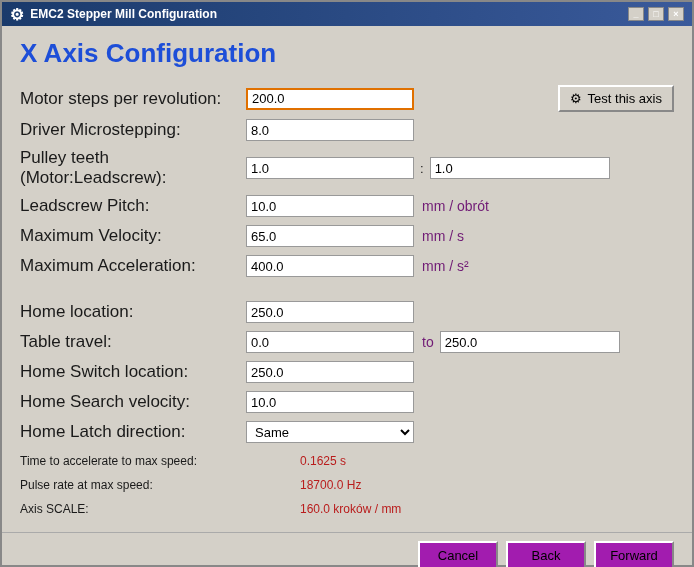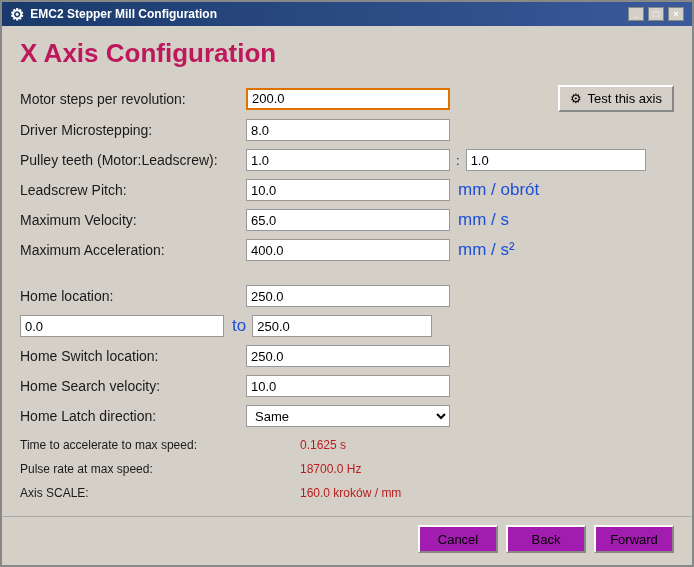--- a/index.html
+++ b/index.html
@@ -49,57 +49,57 @@
     .content {
       flex: 1;
       padding: 12px 18px 10px 18px;
       display: flex;
       flex-direction: column;
       gap: 0;
     }
     .page-title {
       font-size: 26px;
       font-weight: bold;
-      color: #be185d;
+      color: #1d4ed8;
       margin-bottom: 16px;
     }
     .form-area {
       flex: 1;
       display: flex;
       flex-direction: column;
       gap: 6px;
     }
     .form-row {
       display: flex;
       align-items: center;
       gap: 6px;
       min-height: 24px;
     }
     .form-label {
       width: 220px;
       text-align: left;
       color: #1a1a1a;
-      font-size: 14px;
+      font-size: 17px;
       flex-shrink: 0;
     }
     .form-input {
-      width: 204px;
+      width: 168px;
       height: 22px;
       border: 1px solid #999;
       background: #fff;
       padding: 1px 4px;
       font-size: 13px;
       outline: none;
     }
     .form-input.highlighted {
       border: 2px solid #e07000;
     }
     .unit-label {
-      color: #1d4ed8;
-      font-size: 17px;
+      color: #701a75;
+      font-size: 14px;
       margin-left: 2px;
     }
     .test-btn {
       margin-left: auto;
       display: flex;
       align-items: center;
       gap: 6px;
       padding: 4px 10px;
       background: #d4d0c8;
       border: 2px solid #888;
@@ -220,20 +220,21 @@
       </div>
 
       <div class="separator"></div>
 
       <div class="form-row">
         <span class="form-label">Home location:</span>
         <input class="form-input" type="text" value="250.0" style="">
       </div>
 
       <div class="form-row">
+        <span class="form-label">Table travel:</span>
         <input class="form-input" type="text" value="0.0" style="">
         <span class="unit-label">to</span>
         <input class="form-input" type="text" value="250.0" style="width: 180px;">
       </div>
 
       <div class="form-row">
         <span class="form-label">Home Switch location:</span>
         <input class="form-input" type="text" value="250.0" style="">
       </div>
 

